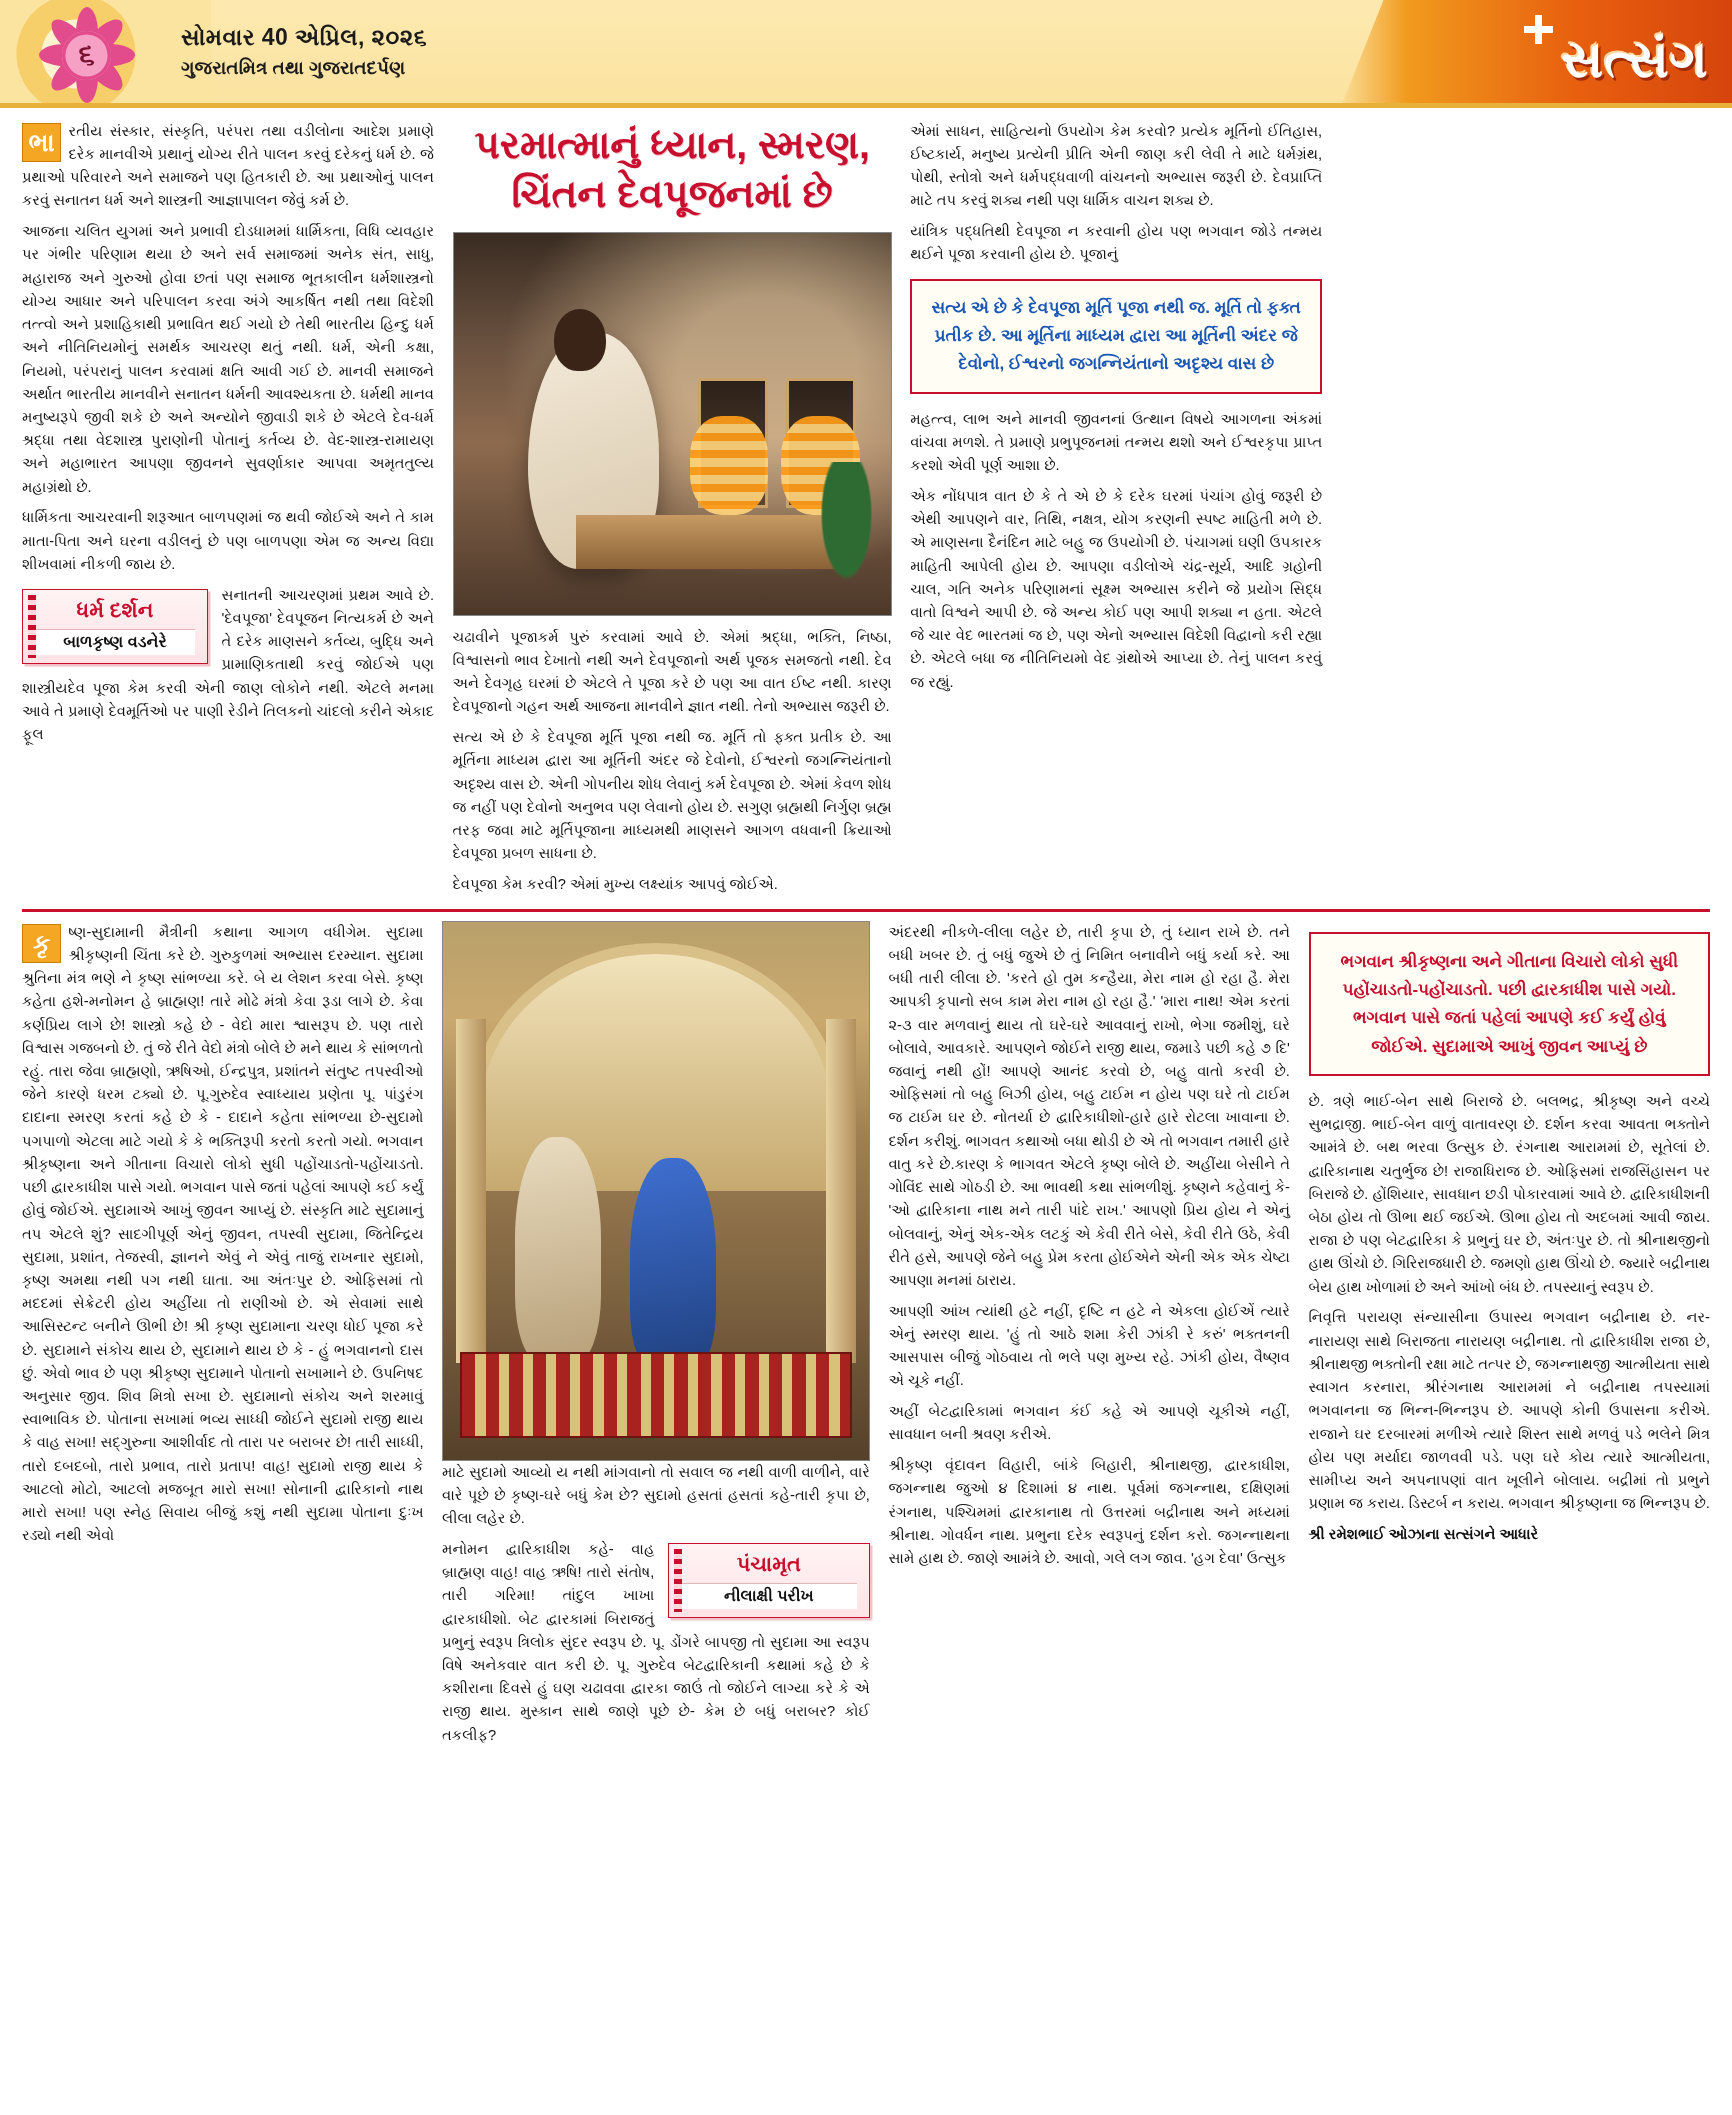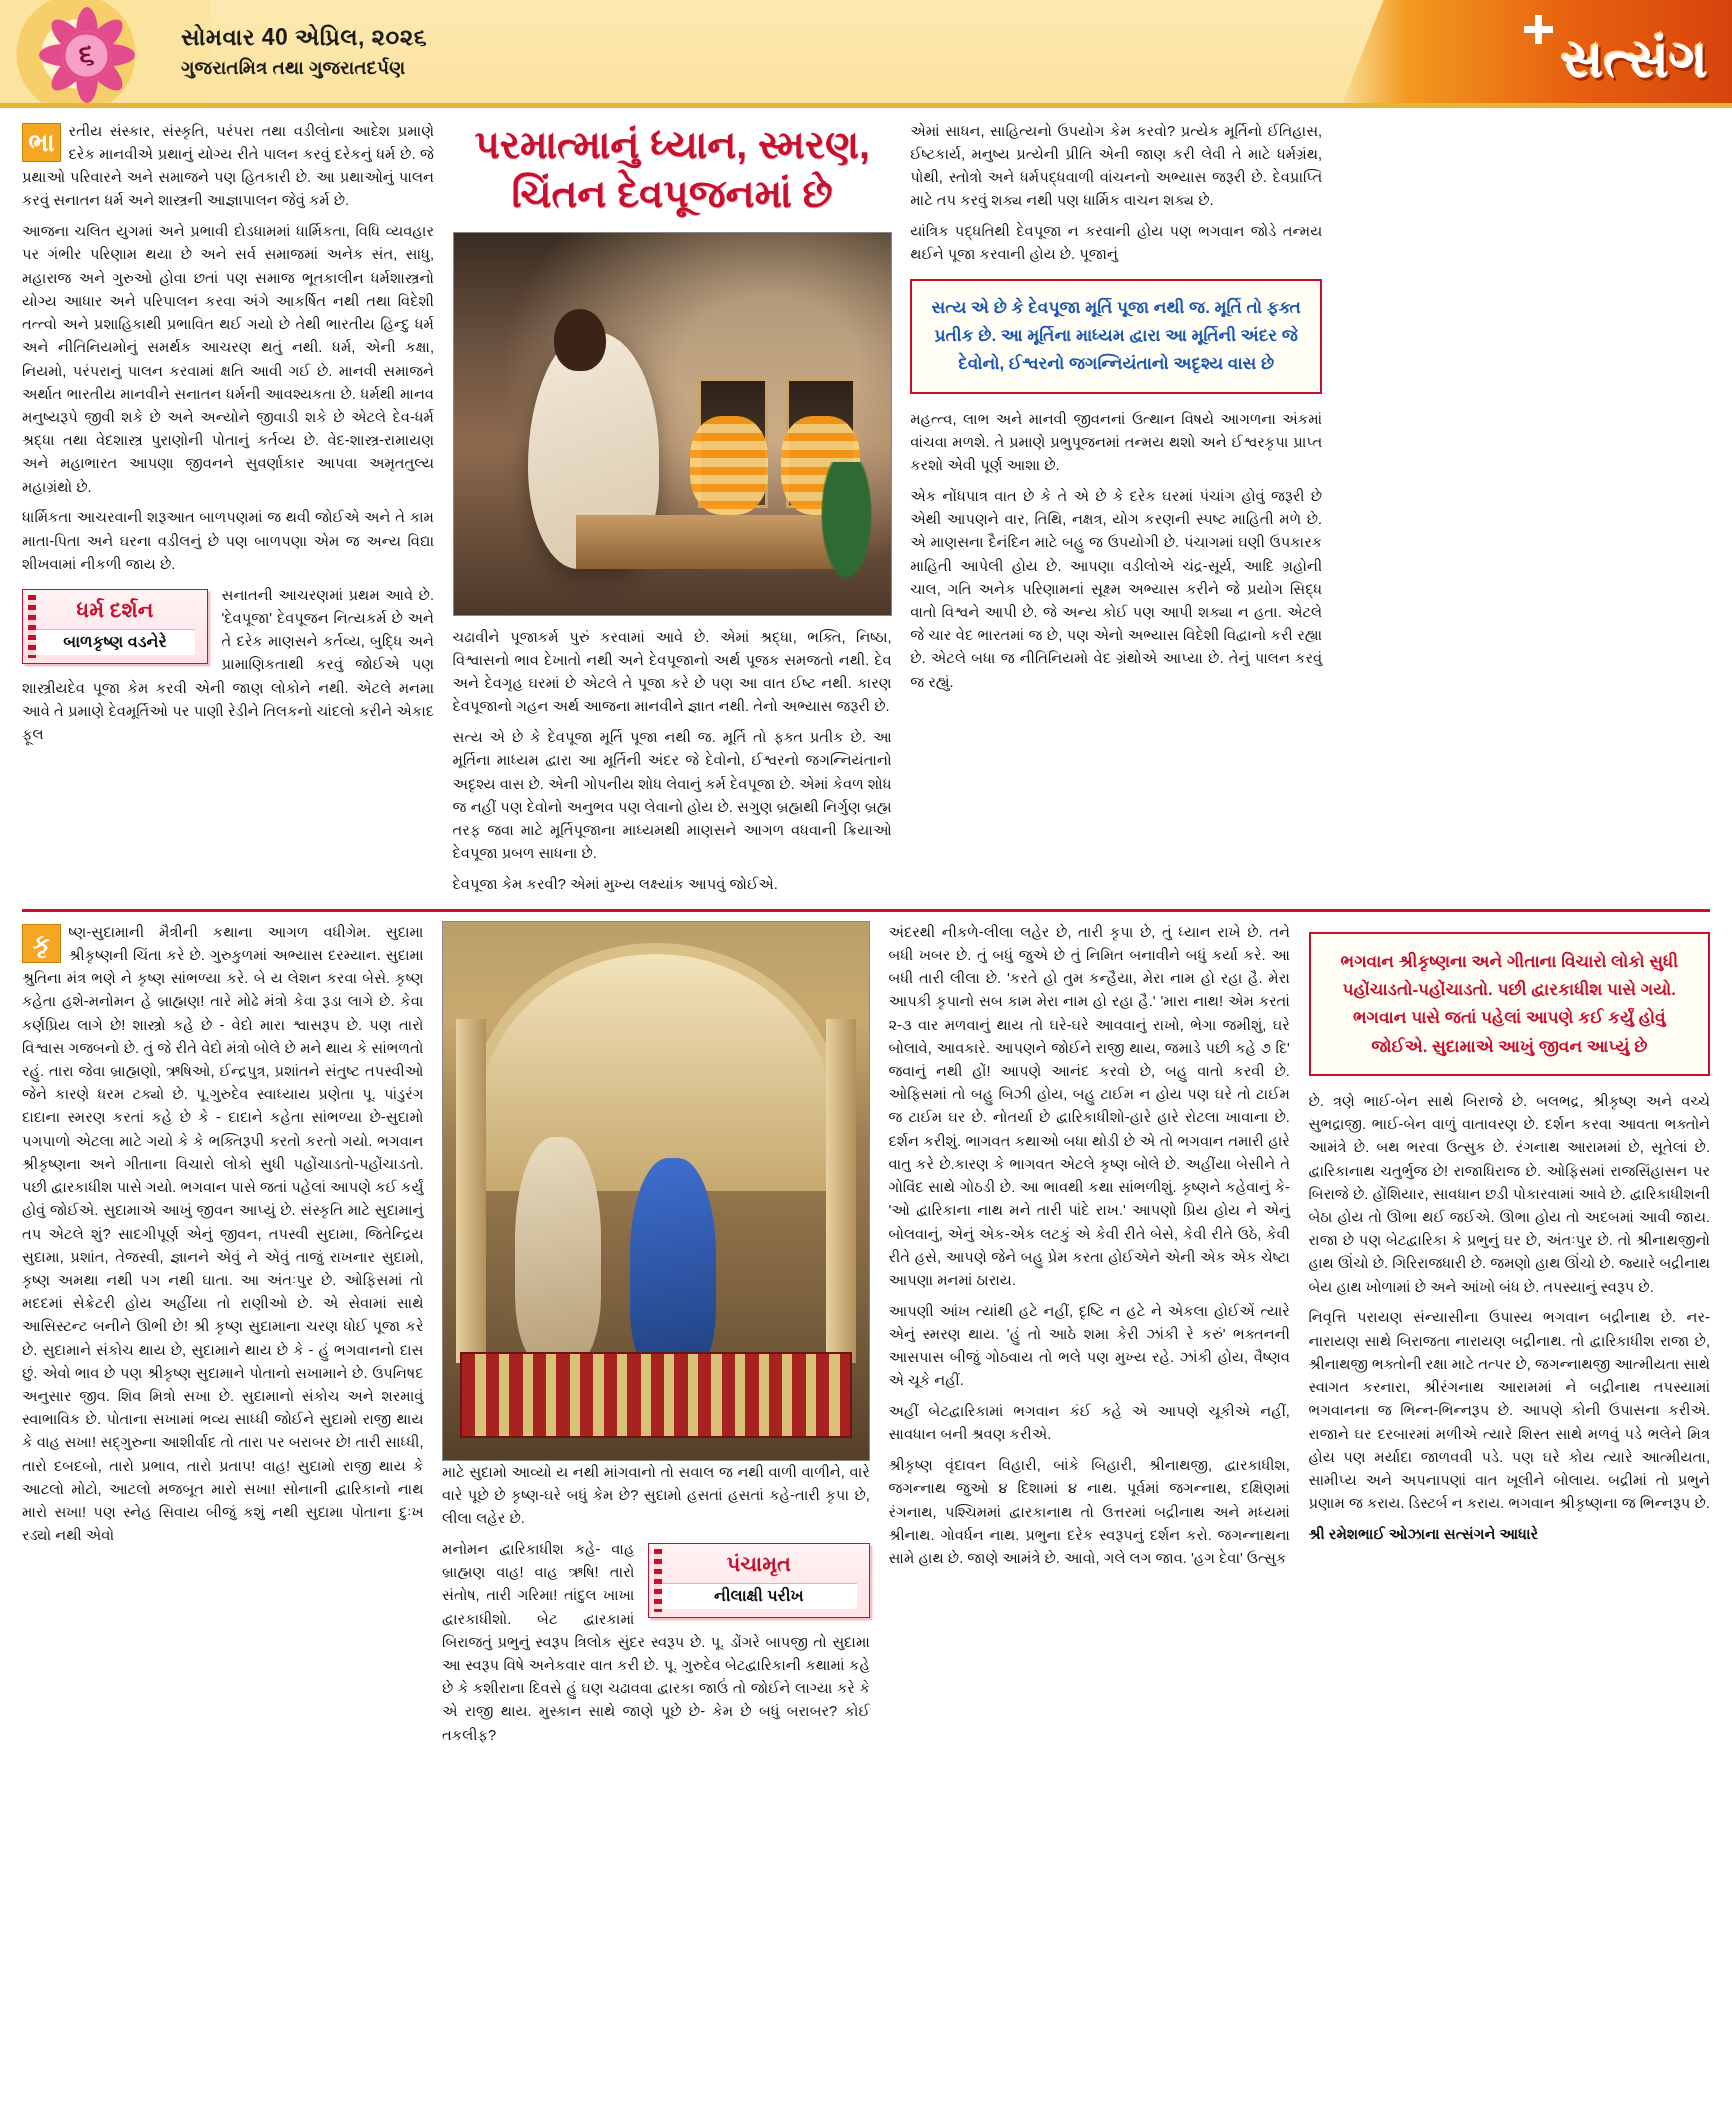--- a/index.html
+++ b/index.html
@@ -206,21 +206,21 @@
   }
   .byline-box .bn{
     margin-top:6.7px; font-size:16px; color:#111; font-weight:bold;
     background:#fff; display:block; padding:3.4px 0; border-top:0.8px solid #e3b5bb;
   }
   .byline-box:before{
     content:""; position:absolute; left:5px; top:5px; bottom:5px; width:8.4px;
     background:repeating-linear-gradient(180deg,#c8102e 0 5px, #ffd9dd 5px 10px);
   }
   .inline-left{ float:left; margin:5px 13.5px 6.7px 0; width:186px; }
-  .inline-right{ float:right; margin:5px 0 6.7px 13.5px; width:222px; }
+  .inline-right{ float:right; margin:5px 0 6.7px 13.5px; width:202px; }
 </style>
 </head>
 <body>
 
 <div class="masthead">
   <div class="lotus">
     <div class="petal" style="transform:rotate(0deg) translateY(-22px)"></div>
     <div class="petal" style="transform:rotate(45deg) translateY(-22px)"></div>
     <div class="petal" style="transform:rotate(90deg) translateY(-22px)"></div>
     <div class="petal" style="transform:rotate(135deg) translateY(-22px)"></div>

